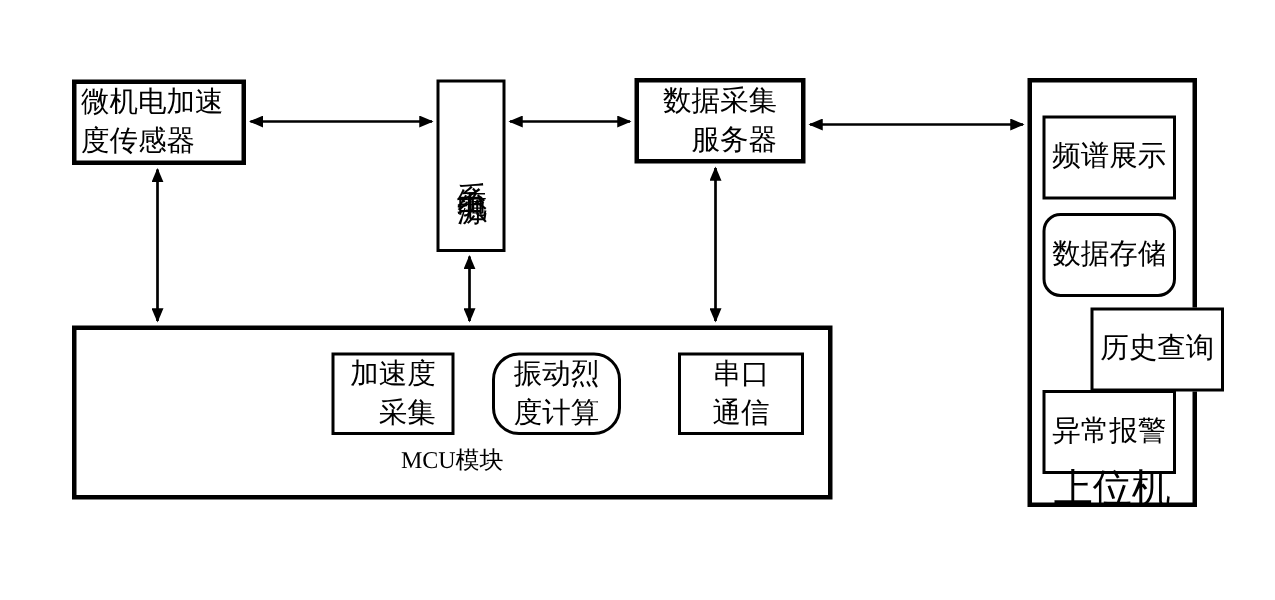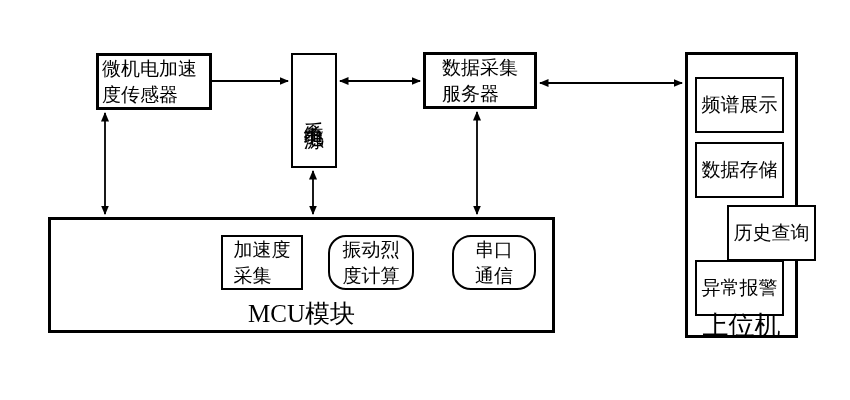--- a/index.html
+++ b/index.html
@@ -28,67 +28,67 @@
     stroke-width: 1.8;
   }
   .box {
     position: absolute;
     border: 2px solid #000;
     background: #fff;
     box-sizing: border-box;
     display: flex;
     align-items: center;
     justify-content: center;
-    text-align: left;
+    text-align: right;
     font-size: 19px;
     line-height: 1.32;
     white-space: pre-line;
   }
   .box--left {
     justify-content: flex-start;
     text-align: left;
     padding-left: 3px;
   }
   
-  .sensor     { left: 48px;  top: 53px;  width: 116px; height: 57px; border-width: 3px; margin-left: 48px; }
+  .sensor     { left: 48px;  top: 53px;  width: 116px; height: 57px; border-width: 3px; }
   .power      { left: 291px; top: 53px;  width: 46px;  height: 115px; font-size: 20px; }
   .power span {
     writing-mode: vertical-lr;
     text-orientation: upright;
     letter-spacing: 3px;
   }
   .dataserver { left: 423px; top: 52px;  width: 114px; height: 57px; border-width: 3px; }
   
   .host       { left: 685px; top: 52px;  width: 113px; height: 286px; border-width: 3px; }
   .host-fn    { left: 695px; width: 89px; height: 56px; }
   .host-fn-0  { top: 77px; }
-  .host-fn-1  { top: 142px; }
+  .host-fn-1  { top: 142px; border-radius: 12px; }
   .host-fn-2  { top: 205px; margin-left: 32px; }
   .host-fn-3  { top: 260px; }
   .host-label {
     position: absolute;
     left: 685px;
     top: 308px;
     width: 113px;
     text-align: center;
     font-size: 26px;
   }
   
   .mcu        { left: 48px;  top: 217px; width: 507px; height: 116px; border-width: 3px; }
   .spi        { left: 63px;  top: 235px; width: 85px;  height: 55px; }
   .acq        { left: 197px; top: 235px; width: 82px;  height: 55px; margin-left: 24px; }
   .vib        { left: 328px; top: 235px; width: 86px;  height: 55px; border-radius: 18px; }
-  .serial     { left: 452px; top: 235px; width: 84px;  height: 55px; border-radius: 19px; }
+  .serial     { left: 452px; top: 235px; width: 84px;  height: 55px; }
   .mcu-label {
     position: absolute;
     left: 48px;
     top: 297px;
     width: 507px;
     text-align: center;
-    font-size: 25px;
+    font-size: 16px;
   }
   .caption {
     position: absolute;
     left: 262px;
     top: 341px;
     width: 300px;
     text-align: center;
     font-size: 26px;
     letter-spacing: 1px;
   }

